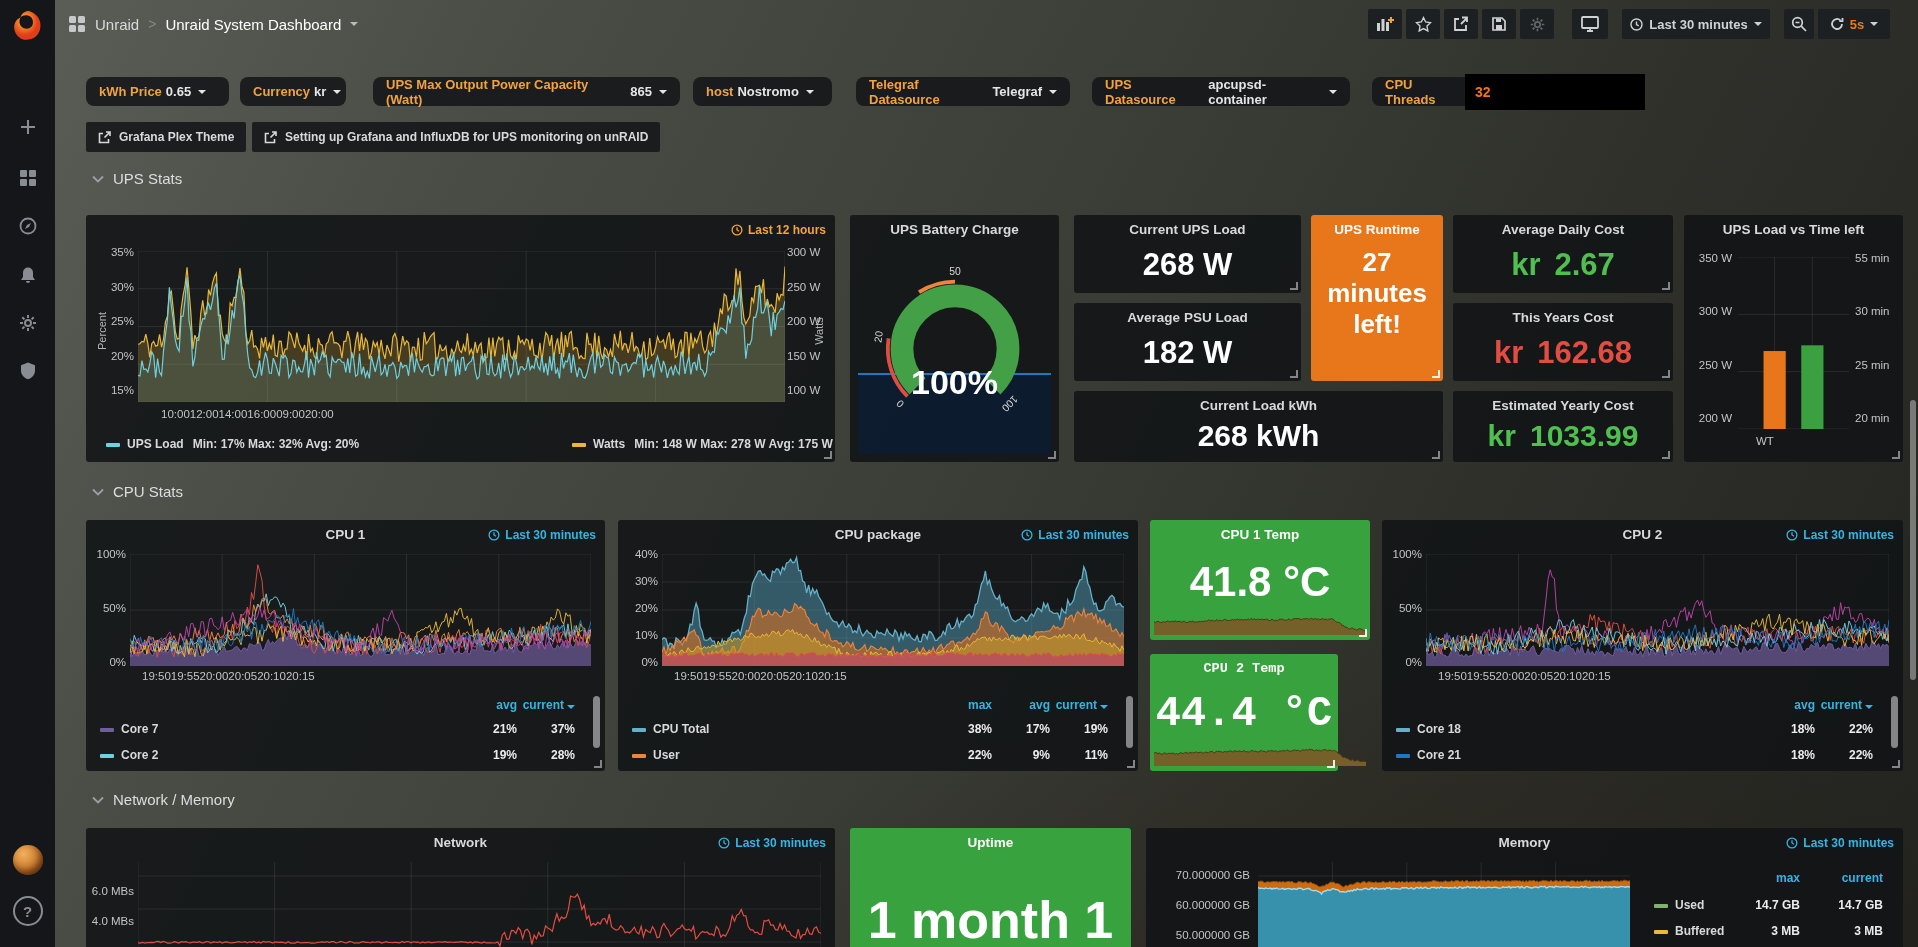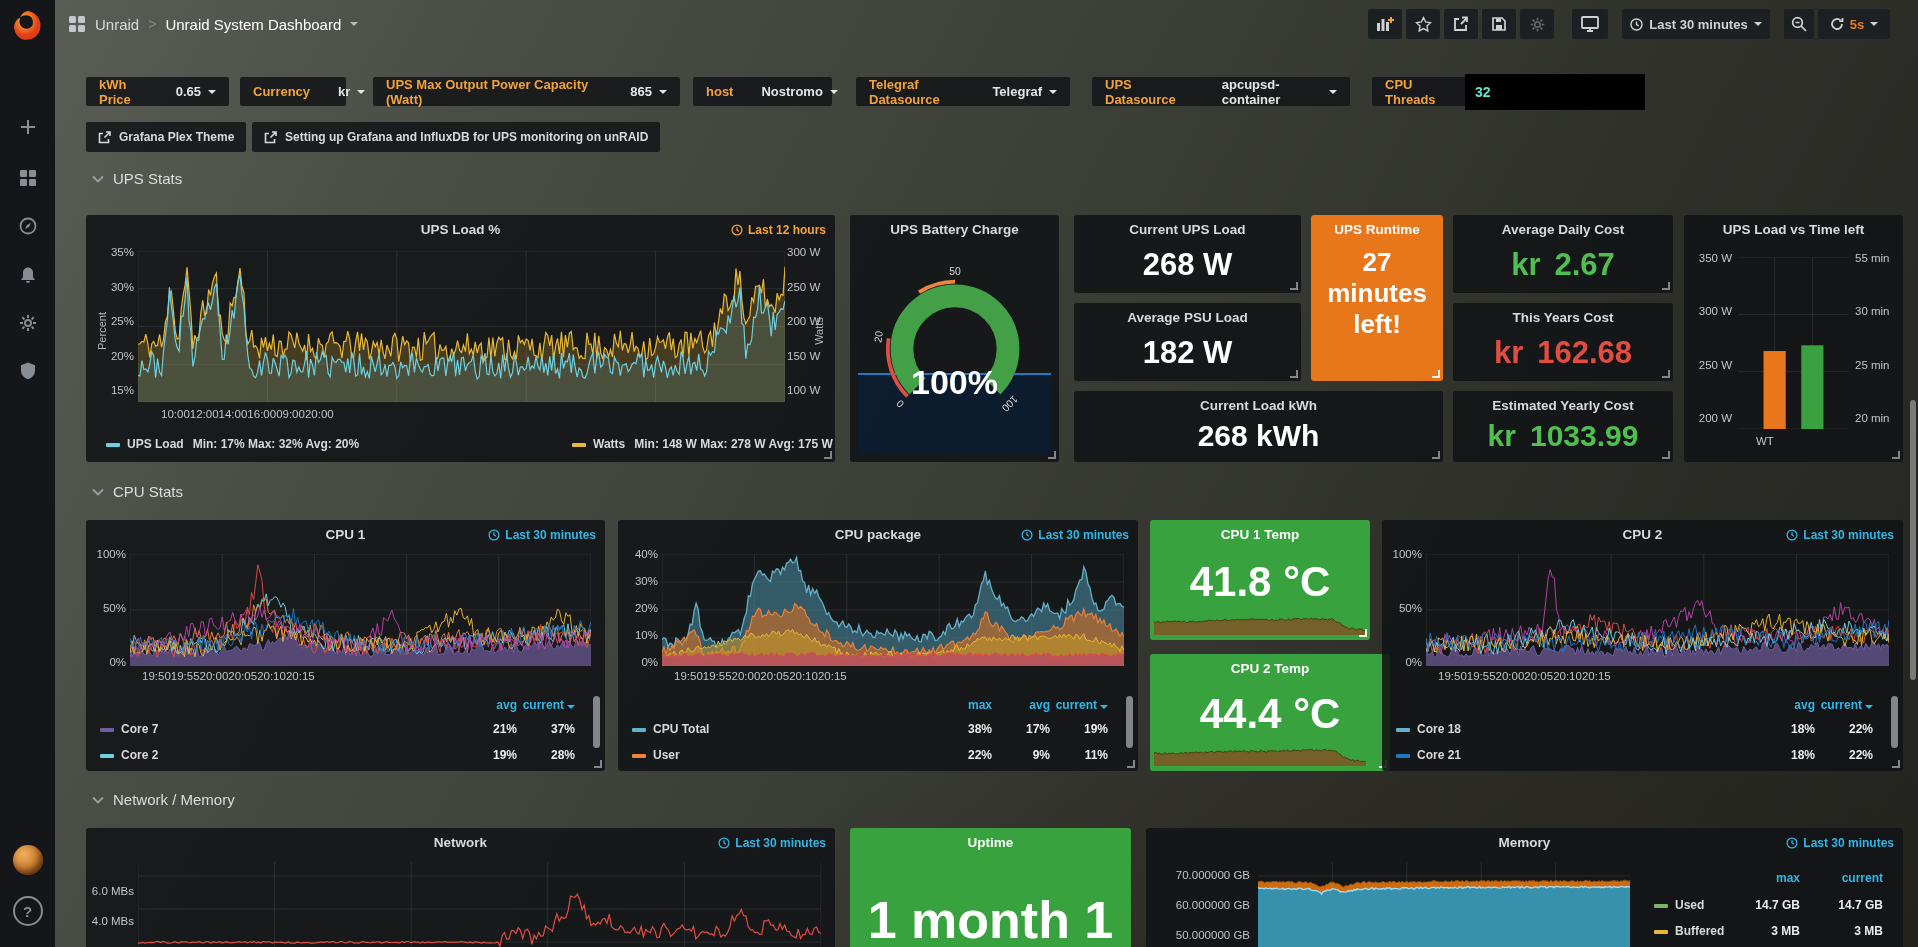--- a/index.html
+++ b/index.html
@@ -11,24 +11,24 @@
   .sidebar{position:absolute;left:0;top:0;width:55px;height:100%;background:#141619;z-index:5;}
   .sideicon{position:absolute;left:0;width:55px;display:flex;justify-content:center;color:#878d93;cursor:pointer;}
   
   .crumb{position:absolute;left:68px;top:0;height:48px;display:flex;align-items:center;gap:9px;z-index:4;color:#d8d9da;}
   .crumb .app{font-size:15px;color:#d8d9da;cursor:pointer;}
   .crumb .sep{font-size:14px;color:#7f8b84;}
   .crumb .ttl{font-size:15px;color:#fff;cursor:pointer;}
   .navbtn{position:absolute;top:9px;height:30px;background:#1d2023;border-radius:2px;display:flex;align-items:center;justify-content:center;color:#d0d1d2;cursor:pointer;z-index:4;gap:6px;}
   .car{width:0;height:0;border-left:4px solid transparent;border-right:4px solid transparent;border-top:4px solid currentColor;display:inline-block;}
   
-  .chip{position:absolute;top:77px;height:29px;background:rgba(20,22,25,0.88);border-radius:2px;display:flex;align-items:center;gap:28px;padding:0 13px;box-sizing:border-box;z-index:3;}
+  .chip{position:absolute;top:77px;height:29px;background:rgba(20,22,25,0.88);border-radius:8px;display:flex;align-items:center;gap:4px;padding:0 13px;box-sizing:border-box;z-index:3;}
   .chip .lab{font-size:13px;font-weight:bold;}
   .chip .val{font-size:13px;font-weight:bold;color:#e4e5e6;display:flex;align-items:center;gap:7px;cursor:pointer;}
-  .chip input{background:#000;border:0;color:#5eead4;font-size:14px;font-weight:bold;height:36px;padding:0 10px;width:160px;font-family:"Liberation Sans",sans-serif;outline:none;}
+  .chip input{background:#000;border:0;color:#f97316;font-size:14px;font-weight:bold;height:36px;padding:0 10px;width:160px;font-family:"Liberation Sans",sans-serif;outline:none;}
   .chip.inputchip{padding-right:0;}
   .linkchip{position:absolute;top:122px;height:30px;background:rgba(20,22,25,0.88);border-radius:2px;display:flex;align-items:center;gap:8px;padding:0 12px;font-size:12px;font-weight:bold;color:#d8d9da;cursor:pointer;z-index:3;}
   
   .sech{position:absolute;display:flex;align-items:center;gap:9px;color:#dcdde0;font-size:15px;cursor:pointer;z-index:3;}
   
   .panel{position:absolute;background:rgba(17,19,22,0.88);border-radius:3px;z-index:3;}
   .ptitle{position:absolute;top:7px;left:0;right:0;text-align:center;font-weight:bold;font-size:13.5px;color:#d8d9da;cursor:pointer;}
   .timelink{position:absolute;top:8px;right:9px;font-size:12px;font-weight:bold;display:flex;align-items:center;gap:5px;cursor:pointer;}
   .plot{position:absolute;}
   svg.chart{width:100%;height:100%;display:block;}
@@ -278,21 +278,20 @@
     <span>CPU Stats</span>
   </div>
   <div class="sech" style="left:92px;top:791px">
     <svg width="12" height="8" viewBox="0 0 12 8">
         <path d="M1 1.5l5 5 5-5" stroke="#9aa0a6" stroke-width="1.8" fill="none"></path>
       </svg>
     <span>Network / Memory</span>
   </div>
 
   <div class="panel" style="left:86px;top:215px;width:749px;height:247px">
-    <div class="ptitle">UPS Load %</div>
     <div class="timelink" style="color: rgb(242, 163, 60);">
       <svg width="12" height="12" viewBox="0 0 13 13">
           <circle cx="6.5" cy="6.5" r="5.3" stroke="currentColor" stroke-width="1.4" fill="none"></circle>
           <path d="M6.5 3.5v3l2.2 1.4" stroke="currentColor" stroke-width="1.4" fill="none"></path>
         </svg>
       <span>Last 12 hours</span>
     </div>
     <div class="axlab" style="left:-14px;top:110px;width:60px;text-align:center">Percent</div>
     <div class="axlab" style="right:-14px;top:110px;width:60px;text-align:center">Watts</div>
     <div class="vticks lft" style="left:8px;width:40px;top:31px;height:150px">
@@ -568,21 +567,21 @@
 
   <div class="panel" style="left: 1150px; top: 520px; width: 220px; height: 120px; background: rgb(56, 162, 62);">
     <div class="bigpanel-title">CPU 1 Temp</div>
     <div class="statval" style="top:38px;font-size:42px">41.8 °C</div>
     <svg style="position:absolute;left:4px;right:4px;bottom:5px;width:212px;height:26px" viewBox="0 0 1000 300" preserveAspectRatio="none">
         <path d="M0.0,143.7L6.3,158.0L12.5,147.1L18.8,145.2L25.0,149.5L31.3,157.2L37.5,156.2L43.8,144.5L50.0,153.2L56.3,150.0L62.5,137.5L68.8,143.2L75.0,146.8L81.3,146.5L87.5,139.5L93.8,146.6L100.0,136.1L106.3,147.8L112.5,142.6L118.8,145.4L125.0,140.8L131.3,155.5L137.5,143.6L143.8,142.0L150.0,155.8L156.3,157.2L162.5,150.2L168.8,140.6L175.0,153.3L181.3,135.1L187.5,155.4L193.8,147.2L200.0,152.0L206.3,149.2L212.5,144.2L218.8,148.5L225.0,139.8L231.3,146.3L237.5,140.1L243.8,136.6L250.0,142.0L256.3,127.3L262.5,128.6L268.8,138.8L275.0,128.5L281.3,134.8L287.5,142.9L293.8,123.8L300.0,129.8L306.3,138.0L312.5,128.9L318.8,136.8L325.0,131.1L331.3,122.9L337.5,118.8L343.8,131.7L350.0,132.9L356.3,131.7L362.5,131.4L368.8,118.3L375.0,130.0L381.3,120.9L387.5,129.6L393.8,114.0L400.0,123.8L406.3,128.3L412.5,118.1L418.8,128.2L425.0,122.7L431.3,123.3L437.5,126.1L443.8,113.6L450.0,126.2L456.3,113.0L462.5,115.1L468.8,120.7L475.0,113.4L481.3,127.6L487.5,115.9L493.8,118.0L500.0,123.8L506.3,116.3L512.5,124.0L518.8,119.0L525.0,126.4L531.3,112.4L537.5,127.9L543.8,133.5L550.0,129.7L556.3,116.9L562.5,127.7L568.8,136.8L575.0,127.7L581.3,134.8L587.5,123.4L593.8,116.7L600.0,119.2L606.3,114.4L612.5,129.9L618.8,126.8L625.0,131.9L631.3,120.2L637.5,113.3L643.8,132.5L650.0,124.9L656.3,113.5L662.5,110.6L668.8,111.0L675.0,111.4L681.3,109.1L687.5,113.8L693.8,121.9L700.0,119.5L706.3,109.7L712.5,114.6L718.8,113.1L725.0,108.9L731.3,124.3L737.5,108.1L743.8,108.2L750.0,119.6L756.3,113.4L762.5,110.5L768.8,121.0L775.0,112.2L781.3,122.5L787.5,121.6L793.8,112.4L800.0,114.0L806.3,127.0L812.5,112.1L818.8,128.9L825.0,115.9L831.3,117.3L837.5,110.5L843.8,116.6L850.0,129.9L856.3,142.9L862.5,152.2L868.8,153.1L875.0,156.9L881.3,166.9L887.5,192.9L893.8,188.2L900.0,211.0L906.3,208.6L912.5,214.3L918.8,230.1L925.0,230.8L931.3,219.7L937.5,218.7L943.8,235.8L950.0,231.5L956.3,246.1L962.5,232.1L968.8,227.1L975.0,231.8L981.3,233.9L987.5,249.1L993.8,250.1L1000.0,239.8L1000,300L0,300Z" fill="#76602A" fill-opacity="1"></path>
         <path d="M0.0,143.7L6.3,158.0L12.5,147.1L18.8,145.2L25.0,149.5L31.3,157.2L37.5,156.2L43.8,144.5L50.0,153.2L56.3,150.0L62.5,137.5L68.8,143.2L75.0,146.8L81.3,146.5L87.5,139.5L93.8,146.6L100.0,136.1L106.3,147.8L112.5,142.6L118.8,145.4L125.0,140.8L131.3,155.5L137.5,143.6L143.8,142.0L150.0,155.8L156.3,157.2L162.5,150.2L168.8,140.6L175.0,153.3L181.3,135.1L187.5,155.4L193.8,147.2L200.0,152.0L206.3,149.2L212.5,144.2L218.8,148.5L225.0,139.8L231.3,146.3L237.5,140.1L243.8,136.6L250.0,142.0L256.3,127.3L262.5,128.6L268.8,138.8L275.0,128.5L281.3,134.8L287.5,142.9L293.8,123.8L300.0,129.8L306.3,138.0L312.5,128.9L318.8,136.8L325.0,131.1L331.3,122.9L337.5,118.8L343.8,131.7L350.0,132.9L356.3,131.7L362.5,131.4L368.8,118.3L375.0,130.0L381.3,120.9L387.5,129.6L393.8,114.0L400.0,123.8L406.3,128.3L412.5,118.1L418.8,128.2L425.0,122.7L431.3,123.3L437.5,126.1L443.8,113.6L450.0,126.2L456.3,113.0L462.5,115.1L468.8,120.7L475.0,113.4L481.3,127.6L487.5,115.9L493.8,118.0L500.0,123.8L506.3,116.3L512.5,124.0L518.8,119.0L525.0,126.4L531.3,112.4L537.5,127.9L543.8,133.5L550.0,129.7L556.3,116.9L562.5,127.7L568.8,136.8L575.0,127.7L581.3,134.8L587.5,123.4L593.8,116.7L600.0,119.2L606.3,114.4L612.5,129.9L618.8,126.8L625.0,131.9L631.3,120.2L637.5,113.3L643.8,132.5L650.0,124.9L656.3,113.5L662.5,110.6L668.8,111.0L675.0,111.4L681.3,109.1L687.5,113.8L693.8,121.9L700.0,119.5L706.3,109.7L712.5,114.6L718.8,113.1L725.0,108.9L731.3,124.3L737.5,108.1L743.8,108.2L750.0,119.6L756.3,113.4L762.5,110.5L768.8,121.0L775.0,112.2L781.3,122.5L787.5,121.6L793.8,112.4L800.0,114.0L806.3,127.0L812.5,112.1L818.8,128.9L825.0,115.9L831.3,117.3L837.5,110.5L843.8,116.6L850.0,129.9L856.3,142.9L862.5,152.2L868.8,153.1L875.0,156.9L881.3,166.9L887.5,192.9L893.8,188.2L900.0,211.0L906.3,208.6L912.5,214.3L918.8,230.1L925.0,230.8L931.3,219.7L937.5,218.7L943.8,235.8L950.0,231.5L956.3,246.1L962.5,232.1L968.8,227.1L975.0,231.8L981.3,233.9L987.5,249.1L993.8,250.1L1000.0,239.8" fill="none" stroke="#4A3A10" stroke-width="1" stroke-opacity="1" vector-effect="non-scaling-stroke"></path>
       </svg>
     <div class="corner" style="border-color:#fff"></div>
   </div>
-  <div class="panel" style="left: 1150px; top: 654px; width: 240px; height: 117px; background: rgb(56, 162, 62);">
+  <div class="panel" style="left: 1150px; top: 654px; width: 188px; height: 117px; background: rgb(56, 162, 62); font-family: Liberation Mono, monospace;">
     <div class="bigpanel-title">CPU 2 Temp</div>
     <div class="statval" style="top:36px;font-size:42px">44.4 °C</div>
     <svg style="position:absolute;left:4px;right:4px;bottom:5px;width:212px;height:26px" viewBox="0 0 1000 300" preserveAspectRatio="none">
         <path d="M0.0,150.1L6.3,146.5L12.5,143.9L18.8,162.8L25.0,146.1L31.3,165.6L37.5,161.4L43.8,163.8L50.0,143.6L56.3,158.9L62.5,163.1L68.8,153.4L75.0,154.9L81.3,155.5L87.5,150.9L93.8,155.6L100.0,163.7L106.3,155.9L112.5,163.1L118.8,160.3L125.0,142.0L131.3,153.0L137.5,157.0L143.8,143.4L150.0,149.6L156.3,142.6L162.5,161.4L168.8,141.1L175.0,150.2L181.3,144.2L187.5,151.0L193.8,138.9L200.0,140.1L206.3,148.7L212.5,143.7L218.8,141.6L225.0,142.4L231.3,154.3L237.5,147.1L243.8,137.9L250.0,145.9L256.3,147.6L262.5,136.6L268.8,135.2L275.0,129.7L281.3,147.9L287.5,149.8L293.8,128.0L300.0,133.6L306.3,128.7L312.5,137.1L318.8,134.3L325.0,146.1L331.3,130.9L337.5,137.0L343.8,136.8L350.0,133.2L356.3,127.4L362.5,124.8L368.8,135.6L375.0,138.1L381.3,118.6L387.5,135.8L393.8,129.4L400.0,128.6L406.3,129.1L412.5,133.0L418.8,131.9L425.0,121.6L431.3,133.7L437.5,133.1L443.8,139.0L450.0,137.2L456.3,125.9L462.5,120.2L468.8,132.8L475.0,127.3L481.3,131.6L487.5,138.4L493.8,136.9L500.0,129.5L506.3,119.1L512.5,132.5L518.8,128.7L525.0,135.5L531.3,141.7L537.5,122.5L543.8,132.0L550.0,121.5L556.3,123.5L562.5,127.4L568.8,129.3L575.0,124.1L581.3,137.5L587.5,132.7L593.8,124.2L600.0,128.5L606.3,124.8L612.5,119.0L618.8,132.0L625.0,117.0L631.3,117.8L637.5,131.4L643.8,127.5L650.0,128.7L656.3,118.8L662.5,114.1L668.8,120.8L675.0,121.3L681.3,117.5L687.5,128.2L693.8,127.4L700.0,111.2L706.3,117.5L712.5,118.1L718.8,106.6L725.0,122.3L731.3,104.7L737.5,113.5L743.8,106.4L750.0,118.3L756.3,123.9L762.5,121.2L768.8,110.6L775.0,128.3L781.3,114.1L787.5,130.5L793.8,118.0L800.0,111.8L806.3,110.8L812.5,116.2L818.8,125.6L825.0,117.0L831.3,120.0L837.5,120.0L843.8,130.9L850.0,115.6L856.3,128.1L862.5,137.6L868.8,156.0L875.0,160.9L881.3,171.0L887.5,193.6L893.8,203.1L900.0,196.2L906.3,210.2L912.5,210.9L918.8,223.5L925.0,230.2L931.3,234.0L937.5,224.6L943.8,243.5L950.0,240.9L956.3,233.0L962.5,232.4L968.8,244.8L975.0,249.6L981.3,244.7L987.5,246.7L993.8,247.8L1000.0,247.1L1000,300L0,300Z" fill="#76602A" fill-opacity="1"></path>
         <path d="M0.0,150.1L6.3,146.5L12.5,143.9L18.8,162.8L25.0,146.1L31.3,165.6L37.5,161.4L43.8,163.8L50.0,143.6L56.3,158.9L62.5,163.1L68.8,153.4L75.0,154.9L81.3,155.5L87.5,150.9L93.8,155.6L100.0,163.7L106.3,155.9L112.5,163.1L118.8,160.3L125.0,142.0L131.3,153.0L137.5,157.0L143.8,143.4L150.0,149.6L156.3,142.6L162.5,161.4L168.8,141.1L175.0,150.2L181.3,144.2L187.5,151.0L193.8,138.9L200.0,140.1L206.3,148.7L212.5,143.7L218.8,141.6L225.0,142.4L231.3,154.3L237.5,147.1L243.8,137.9L250.0,145.9L256.3,147.6L262.5,136.6L268.8,135.2L275.0,129.7L281.3,147.9L287.5,149.8L293.8,128.0L300.0,133.6L306.3,128.7L312.5,137.1L318.8,134.3L325.0,146.1L331.3,130.9L337.5,137.0L343.8,136.8L350.0,133.2L356.3,127.4L362.5,124.8L368.8,135.6L375.0,138.1L381.3,118.6L387.5,135.8L393.8,129.4L400.0,128.6L406.3,129.1L412.5,133.0L418.8,131.9L425.0,121.6L431.3,133.7L437.5,133.1L443.8,139.0L450.0,137.2L456.3,125.9L462.5,120.2L468.8,132.8L475.0,127.3L481.3,131.6L487.5,138.4L493.8,136.9L500.0,129.5L506.3,119.1L512.5,132.5L518.8,128.7L525.0,135.5L531.3,141.7L537.5,122.5L543.8,132.0L550.0,121.5L556.3,123.5L562.5,127.4L568.8,129.3L575.0,124.1L581.3,137.5L587.5,132.7L593.8,124.2L600.0,128.5L606.3,124.8L612.5,119.0L618.8,132.0L625.0,117.0L631.3,117.8L637.5,131.4L643.8,127.5L650.0,128.7L656.3,118.8L662.5,114.1L668.8,120.8L675.0,121.3L681.3,117.5L687.5,128.2L693.8,127.4L700.0,111.2L706.3,117.5L712.5,118.1L718.8,106.6L725.0,122.3L731.3,104.7L737.5,113.5L743.8,106.4L750.0,118.3L756.3,123.9L762.5,121.2L768.8,110.6L775.0,128.3L781.3,114.1L787.5,130.5L793.8,118.0L800.0,111.8L806.3,110.8L812.5,116.2L818.8,125.6L825.0,117.0L831.3,120.0L837.5,120.0L843.8,130.9L850.0,115.6L856.3,128.1L862.5,137.6L868.8,156.0L875.0,160.9L881.3,171.0L887.5,193.6L893.8,203.1L900.0,196.2L906.3,210.2L912.5,210.9L918.8,223.5L925.0,230.2L931.3,234.0L937.5,224.6L943.8,243.5L950.0,240.9L956.3,233.0L962.5,232.4L968.8,244.8L975.0,249.6L981.3,244.7L987.5,246.7L993.8,247.8L1000.0,247.1" fill="none" stroke="#4A3A10" stroke-width="1" stroke-opacity="1" vector-effect="non-scaling-stroke"></path>
       </svg>
     <div class="corner" style="border-color:#fff"></div>
   </div>
 
   <div class="panel" style="left:1382px;top:520px;width:521px;height:251px">

